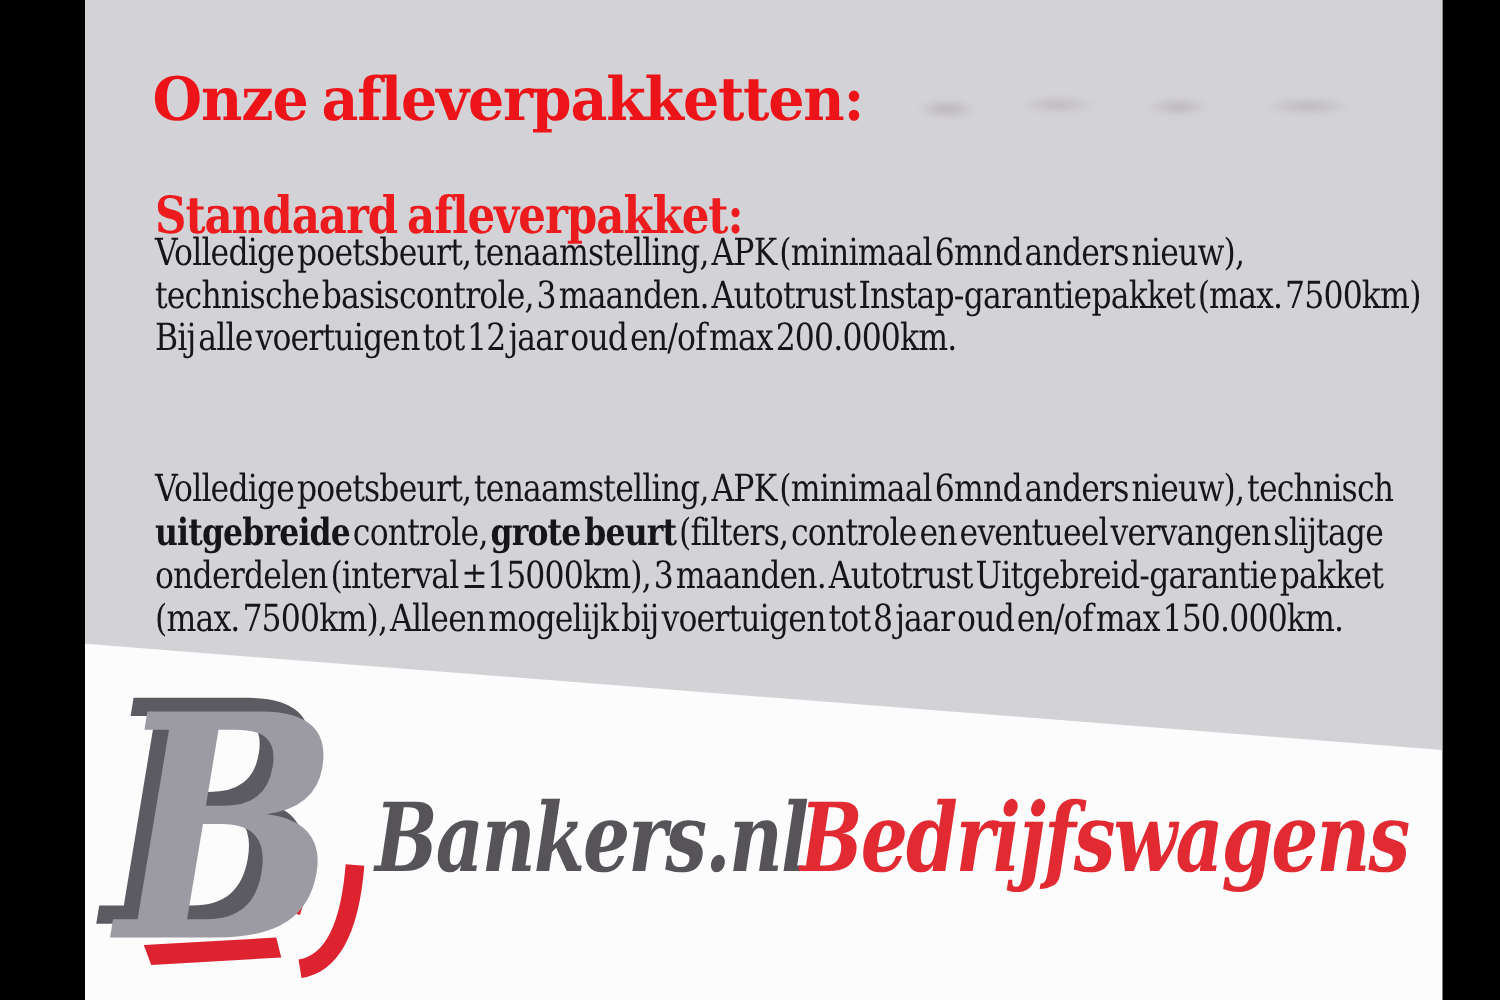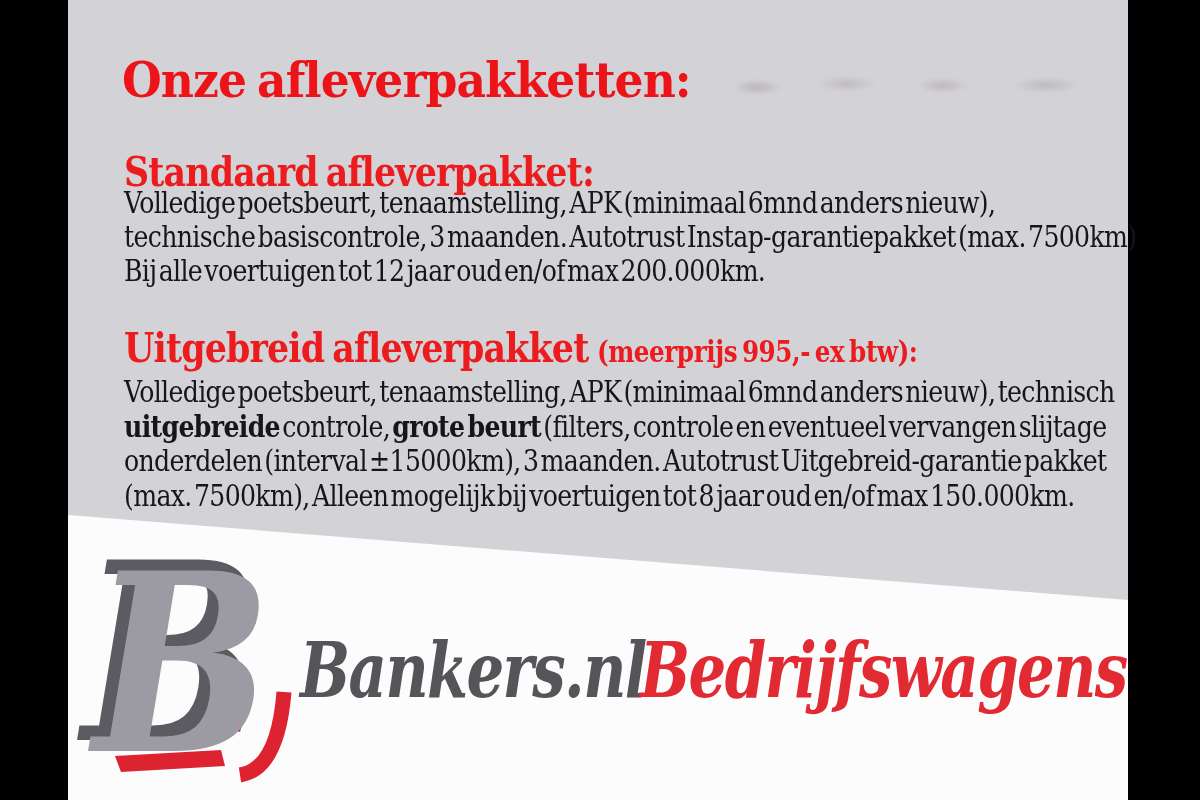--- a/index.html
+++ b/index.html
@@ -1,18 +1,18 @@
 <!DOCTYPE html>
 <html><head>
 <meta charset="utf-8">
 <style>
   html,body{margin:0;padding:0;background:#000;}
   .stage{position:relative;width:1200px;height:800px;background:#000;overflow:hidden;
          font-family:"DejaVu Serif", "Liberation Serif", serif;}
-  .flyer{position:absolute;left:68px;top:0;width:1060px;height:800px;background:#fcfcfd;}
+  .flyer{position:absolute;left:68px;top:0;width:1060px;height:800px;background:#fcfcfd;padding-left:26px;}
   .gray-wedge{position:absolute;left:0;top:0;width:100%;height:100%;background:#d3d2d6;
               clip-path:polygon(0 0,100% 0,100% 600px,0 515px);}
   .abs{position:absolute;}
   .cond{display:inline-block;transform:scaleX(0.84);transform-origin:0 0;white-space:nowrap;
         font-size:30px;letter-spacing:-0.8px;word-spacing:-6px;color:#17141a;}
   .bline{height:34px;}
   .bline2{height:34.5px;}
   .red-h{display:inline-block;transform:scaleX(0.85);transform-origin:0 0;white-space:nowrap;
          font-weight:bold;font-size:41px;letter-spacing:-1px;word-spacing:-4px;color:#ec1b1e;}
   .title-t{display:inline-block;transform:scaleX(0.95);transform-origin:0 0;white-space:nowrap;
@@ -56,23 +56,20 @@
         <span class="cond">Volledige poetsbeurt, tenaamstelling, APK (minimaal 6mnd anders nieuw),</span>
       </div>
       <div class="bline">
         <span class="cond">technische basiscontrole, 3 maanden. Autotrust Instap-garantiepakket (max. 7500km)</span>
       </div>
       <div class="bline">
         <span class="cond">Bij alle voertuigen tot 12 jaar oud en/of max 200.000km.</span>
       </div>
     </div>
 
-    <div class="abs" style="left:56px;top:324px;">
-      <span class="red-h"><span>Uitgebreid afleverpakket</span><span class="note">(meerprijs 995,- ex btw):</span></span>
-    </div>
     <div class="abs" style="left:56px;top:374px;">
       <div class="bline2">
         <span class="cond">Volledige poetsbeurt, tenaamstelling, APK (minimaal 6mnd anders nieuw), technisch</span>
       </div>
       <div class="bline2">
         <span class="cond"><b>uitgebreide</b><span> controle, </span><b>grote beurt</b><span> (filters, controle en eventueel vervangen slijtage</span></span>
       </div>
       <div class="bline2">
         <span class="cond">onderdelen (interval ±15000km), 3 maanden. Autotrust Uitgebreid-garantie pakket</span>
       </div>

